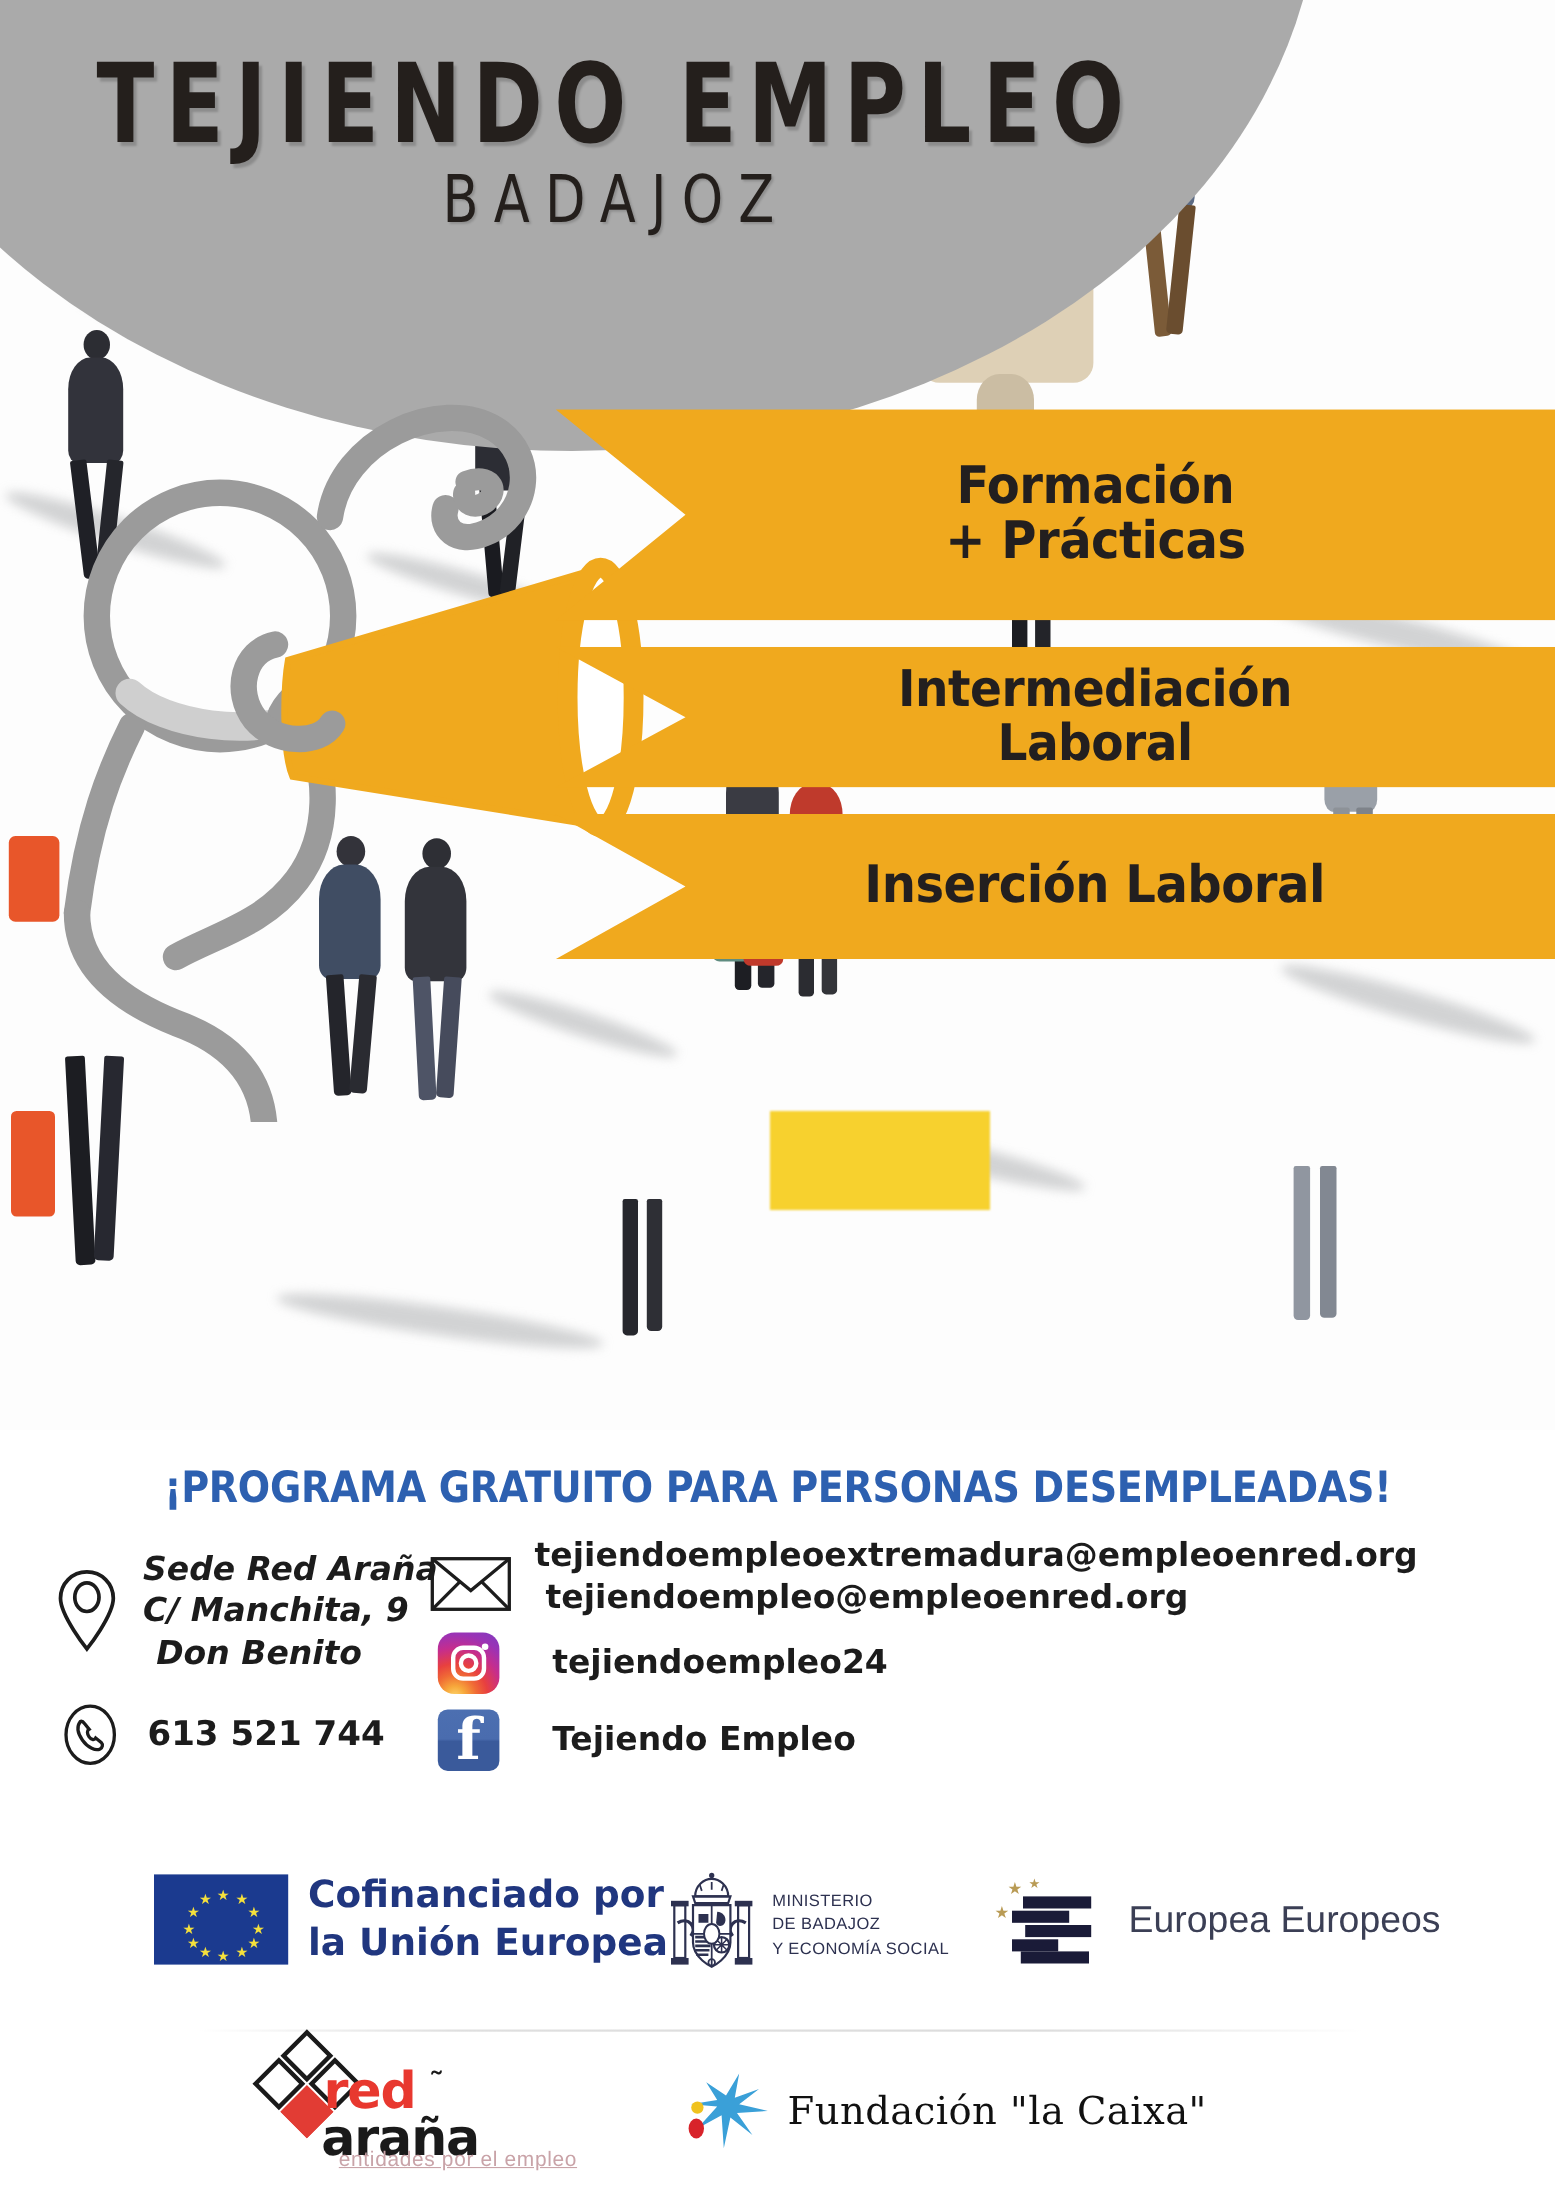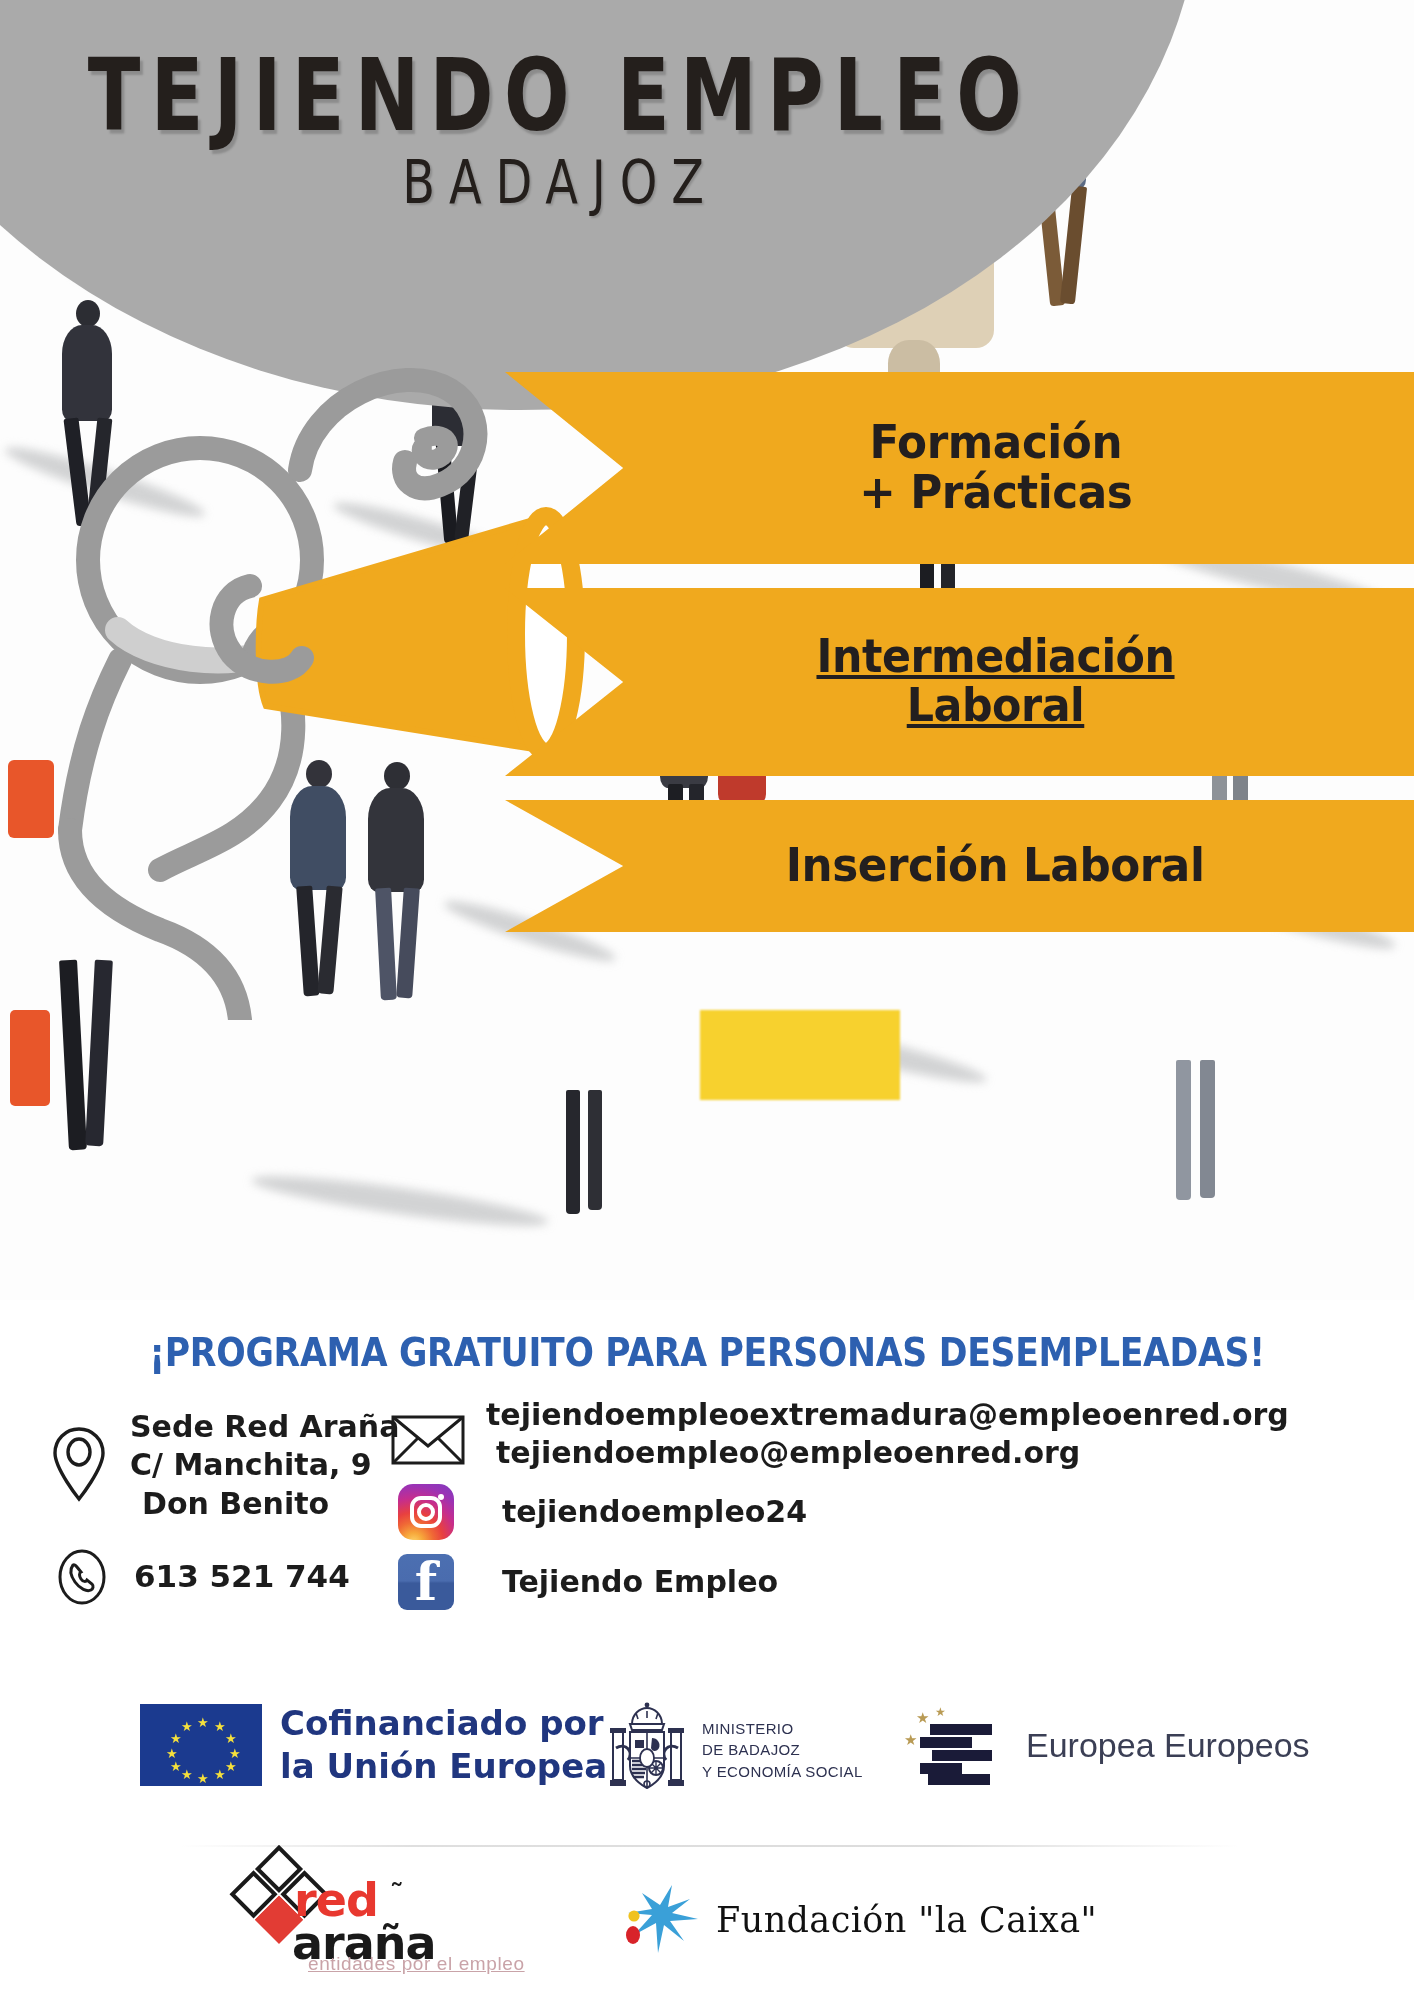--- a/index.html
+++ b/index.html
@@ -114,21 +114,21 @@
     font-weight: bold;
     padding: 8px 46px 10px 118px;
     margin-bottom: 24px;
     clip-path: polygon(0 0, 100% 0, 100% 100%, 0 100%, 13% 50%);
     line-height: 1.06;
     letter-spacing: -0.5px;
   }
   .banner span.btxt { display: block; transform: scaleX(0.93); }
   .b1 { height: 128px; font-size: 47px; }
   .b2 { height: 192px; font-size: 47px; margin-bottom: 24px; }
-  .b3 { height: 188px; font-size: 46px; margin-bottom: 24px; text-decoration: underline; }
+  .b3 { height: 128px; font-size: 46px; margin-bottom: 24px; }
   .b4 { height: 132px; font-size: 47px; margin-bottom: 0; }
 
   
   .blue-headline {
     position: absolute;
     left: 0; top: 1333px;
     width: 1414px;
     text-align: center;
     font-family: "DejaVu Sans", sans-serif;
     font-weight: bold;
@@ -151,21 +151,21 @@
   .c-icon { flex: 0 0 auto; display: flex; align-items: center; justify-content: center; }
   .c-text {
     font-family: "DejaVu Sans", sans-serif;
     font-weight: bold;
     font-size: 30px;
     color: #1c1c1c;
     line-height: 1.28;
   }
   .c-text.big { font-size: 31px; }
 
-  .addr-row { position: absolute; left: 10px; top: 8px; display: flex; }
+  .addr-row { position: absolute; left: 10px; top: 8px; display: flex; font-style: italic; }
   .phone-row { position: absolute; left: 14px; top: 152px; display: flex; align-items: center; }
   .mail-row  { position: absolute; left: 0px; top: 0px; display: flex; align-items: flex-start; }
   .ig-row    { position: absolute; left: 8px; top: 88px; display: flex; align-items: center; }
   .fb-row    { position: absolute; left: 8px; top: 158px; display: flex; align-items: center; }
 
   .addr-lines { margin-left: 22px; margin-top: 4px; }
   .addr-lines div:nth-child(2) { margin-left: 0px; }
   .addr-lines div:nth-child(3) { margin-left: 12px; }
 
   

